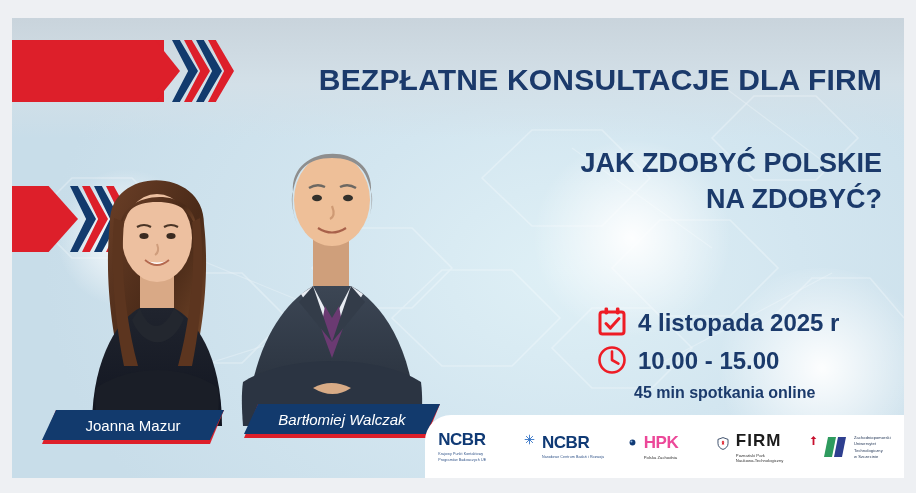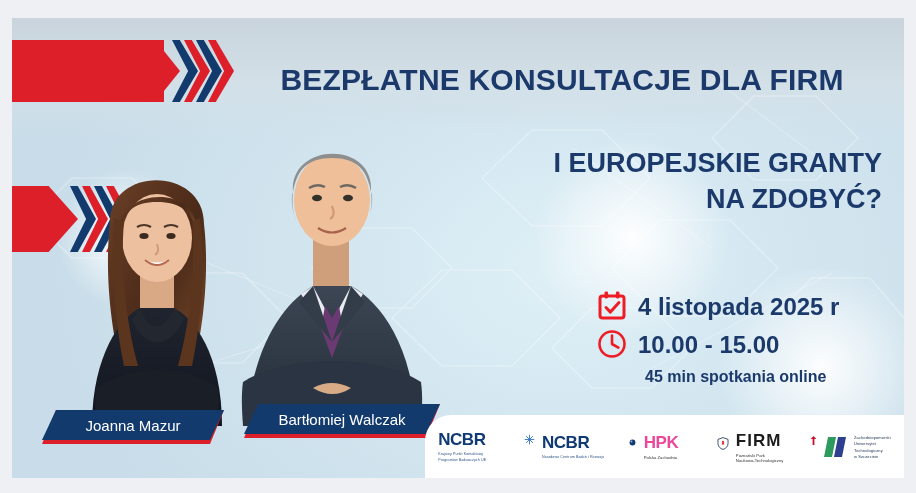--- a/index.html
+++ b/index.html
@@ -49,38 +49,38 @@
   #arrow2{position:absolute;left:0;top:168px;width:120px;height:66px;}
   #arrow2 .bar{position:absolute;left:0;top:0;width:34px;height:66px;background:#dd1f2a;}
   #arrow2 .tip{
     position:absolute;left:24px;top:0;width:42px;height:66px;background:#dd1f2a;
     clip-path:polygon(0 0,30% 0,100% 50%,30% 100%,0 100%);
   }
 
   
   #h1{
     position:absolute;left:230px;top:45px;width:640px;
-    text-align:center;
+    text-align:right;
     font-size:30px;font-weight:bold;letter-spacing:.2px;
     color:#1b3a6b;line-height:1.1;
   }
   #h2{
     position:absolute;left:430px;top:128px;width:440px;
     text-align:right;
     font-size:27px;font-weight:bold;
     color:#1b3a6b;line-height:1.32;
   }
   #h2 div{white-space:nowrap;}
 
   
-  #meta{position:absolute;left:584px;top:270px;width:300px;color:#1b3a6b;}
+  #meta{position:absolute;left:584px;top:286px;width:300px;color:#1b3a6b;}
   .mrow{display:flex;align-items:center;height:38px;}
   .micon{width:34px;height:34px;flex:0 0 34px;margin-right:8px;position:relative;}
   .mtxt{font-size:24px;font-weight:bold;white-space:nowrap;}
-  #sub{margin-top:4px;margin-left:49px;font-size:16px;font-weight:bold;color:#1b3a6b;white-space:nowrap;}
+  #sub{margin-top:4px;margin-left:38px;font-size:16px;font-weight:bold;color:#1b3a6b;white-space:nowrap;}
 
   
   .badge{
     position:absolute;height:30px;
     background:#123a6d;
     display:flex;align-items:center;justify-content:center;
     color:#fff;font-size:15px;white-space:nowrap;
     clip-path:polygon(14px 0,100% 0,calc(100% - 14px) 100%,0 100%);
     padding:8px 24px;box-sizing:border-box;
   }
@@ -243,21 +243,21 @@
     <path d="M92 92 q8 -5 16 -1" stroke="#6d6862" stroke-width="2.4" fill="none"></path>
     <path d="M123 91 q8 -4 16 1" stroke="#6d6862" stroke-width="2.4" fill="none"></path>
 
     <path d="M115 110 q4 10 -2 13" stroke="#cf9a74" stroke-width="2.2" fill="none"></path>
     <path d="M101 132 q14 9 28 0" stroke="#a8614a" stroke-width="2.2" fill="none"></path>
   </svg>
 
   <div id="h1">BEZPŁATNE KONSULTACJE DLA FIRM</div>
 
   <div id="h2">
-    <div>I EUROPEJSKIE GRANTY</div>
+    <div>JAK ZDOBYĆ POLSKIE</div>
     <div>NA ZDOBYĆ?</div>
   </div>
 
   <div id="meta">
 
     <div class="mrow">
       <span class="micon">
         <svg viewBox="0 0 32 32" width="32" height="32">
           <rect x="4" y="6" width="24" height="22" rx="2.5" fill="none" stroke="#ee1c25" stroke-width="3"></rect>
           <rect x="8.5" y="1.5" width="3.6" height="7" rx="1.4" fill="#ee1c25"></rect>
@@ -279,21 +279,21 @@
     </div>
 
     <div id="sub">45 min spotkania online</div>
   </div>
 
   <div class="badgewrap" style="left:30px;top:392px;width:182px;height:34px;">
     <div class="badgered"></div>
     <div class="badge" style="left:0;top:0;width:182px;">Joanna Mazur</div>
   </div>
 
-  <div class="badgewrap" style="left:232px;top:386px;width:196px;height:46px;">
+  <div class="badgewrap" style="left:232px;top:386px;width:196px;height:46px;font-style:italic;">
     <div class="badgered"></div>
     <div class="badge" style="left:0;top:0;width:196px;">Bartłomiej Walczak</div>
   </div>
 
   <div id="logos">
 
     <div class="logo">
       <div class="wordrow">
         <span class="word">NCBR</span>
         <svg width="11" height="11" viewBox="0 0 20 20" style="margin-left:3px;">

